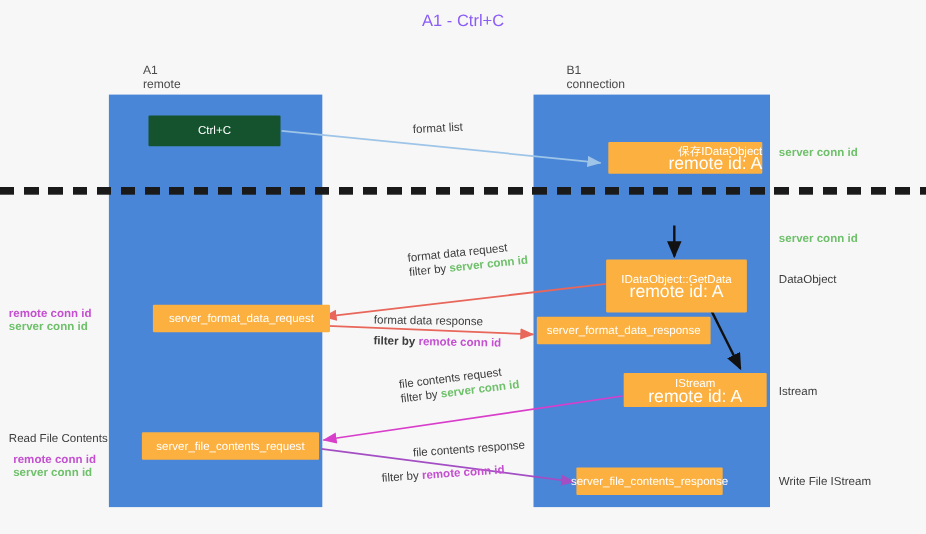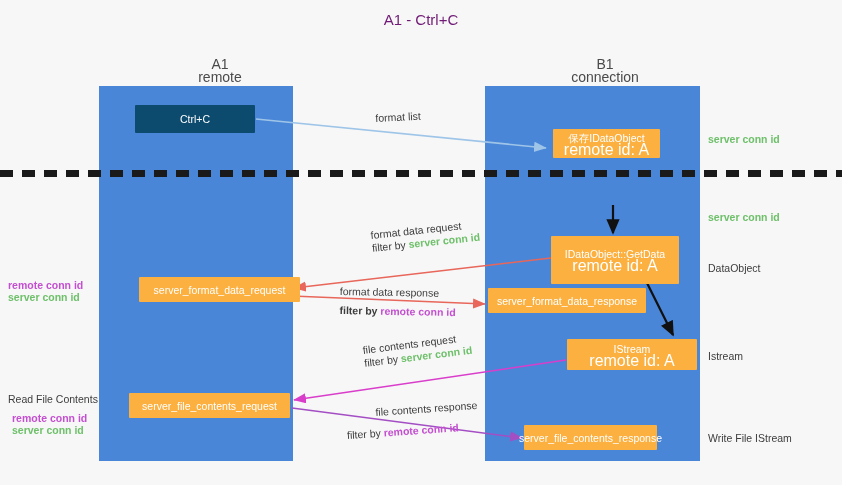--- a/index.html
+++ b/index.html
@@ -11,43 +11,43 @@
     overflow:hidden;
     color:#444;
   }
   #stage{position:absolute;left:0;top:0;width:842px;height:485px;}
   .abs{position:absolute;}
   
   .title{
     left:0;top:10px;width:842px;
     text-align:center;
     font-size:15px;line-height:19px;
-    color:#701a75;
+    color:#8b5cf6;
   }
   
   .lane-head{
-    text-align:center;font-size:14px;line-height:13px;color:#4a4a4a;
+    text-align:left;font-size:11px;line-height:13px;color:#4a4a4a;
   }
   
   .lane{
     background:#4a86d8;
   }
   
   .node{
     position:absolute;
     box-sizing:border-box;
     display:flex;flex-direction:column;
     align-items:center;justify-content:center;
     text-align:center;
     color:#ffffff;
     font-size:10.5px;
     line-height:12px;
     border-radius:1px;
   }
-  .node.green{background:#0c4a6e;}
+  .node.green{background:#14532d;}
   .node.orange{background:#fbb040;}
   .node .l2{font-size:16px;}
   
   .txt{font-size:10.5px;line-height:13px;color:#3c3c3c;white-space:nowrap;}
   .green-t{color:#6ec06a;font-weight:bold;}
   .purple-t{color:#c44fd0;font-weight:bold;}
   .bold{font-weight:bold;}
   .rot{transform-origin:left top;}
   
   .dashsep{
@@ -110,21 +110,21 @@
 
     <line x1="292" y1="408" x2="522" y2="438" stroke="#a44ec4" stroke-width="1.6" marker-end="url(#ah-purple)"></line>
   </svg>
 
   <div class="abs dashsep"></div>
 
   <div class="node green" style="left:135px;top:105px;width:120px;height:28px;">
     <div>Ctrl+C</div>
   </div>
 
-  <div class="node orange" style="left:553px;top:129px;width:107px;height:29px;">
+  <div class="node orange" style="left:553px;top:129px;width:140px;height:29px;align-items:flex-end;">
     <div>保存IDataObject</div>
     <div class="l2">remote id: A</div>
   </div>
 
 
   <div class="node orange" style="left:551px;top:236px;width:128px;height:48px;">
     <div>IDataObject::GetData</div>
     <div class="l2">remote id: A</div>
   </div>
 
@@ -174,21 +174,21 @@
 
   <div class="abs rot" style="left:375px;top:406px;transform:rotate(-4deg);">
     <div class="txt">file contents response</div>
     <div class="txt" style="margin-top:8px;margin-left:-30px;">
       <span>filter by </span><span class="purple-t">remote conn id</span>
     </div>
   </div>
 
   <div class="abs txt green-t" style="left:708px;top:133px;">server conn id</div>
   <div class="abs txt green-t" style="left:708px;top:211px;">server conn id</div>
-  <div class="abs txt" style="left:708px;top:262px;">DataObject</div>
+  <div class="abs txt" style="left:708px;top:248px;">DataObject</div>
   <div class="abs txt" style="left:708px;top:350px;">Istream</div>
   <div class="abs txt" style="left:708px;top:432px;">Write File IStream</div>
 
   <div class="abs txt purple-t" style="left:8px;top:279px;">remote conn id</div>
   <div class="abs txt green-t" style="left:8px;top:291px;">server conn id</div>
 
   <div class="abs txt" style="left:8px;top:393px;">Read File Contents</div>
   <div class="abs txt purple-t" style="left:12px;top:412px;">remote conn id</div>
   <div class="abs txt green-t" style="left:12px;top:424px;">server conn id</div>
 

